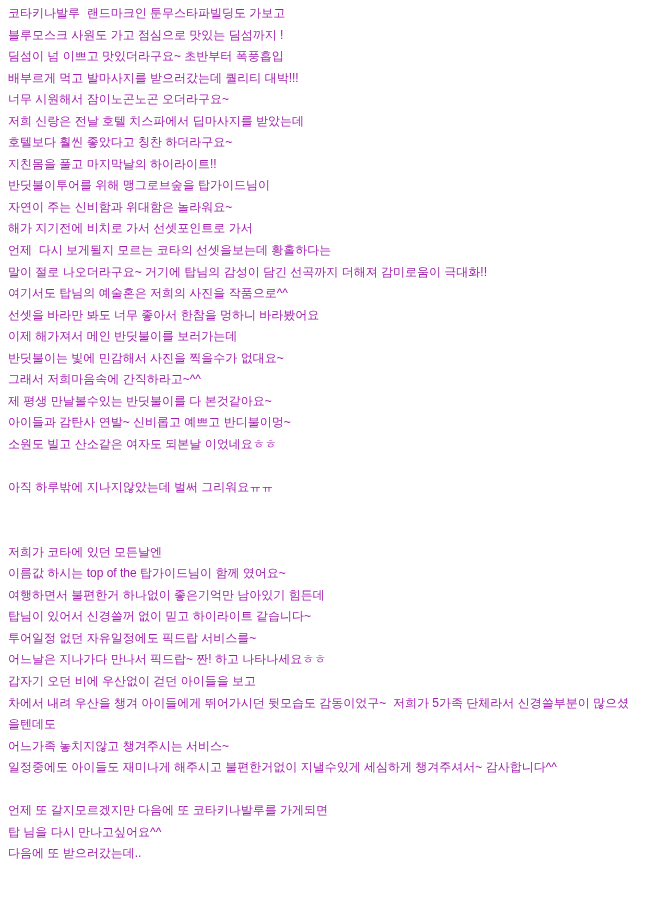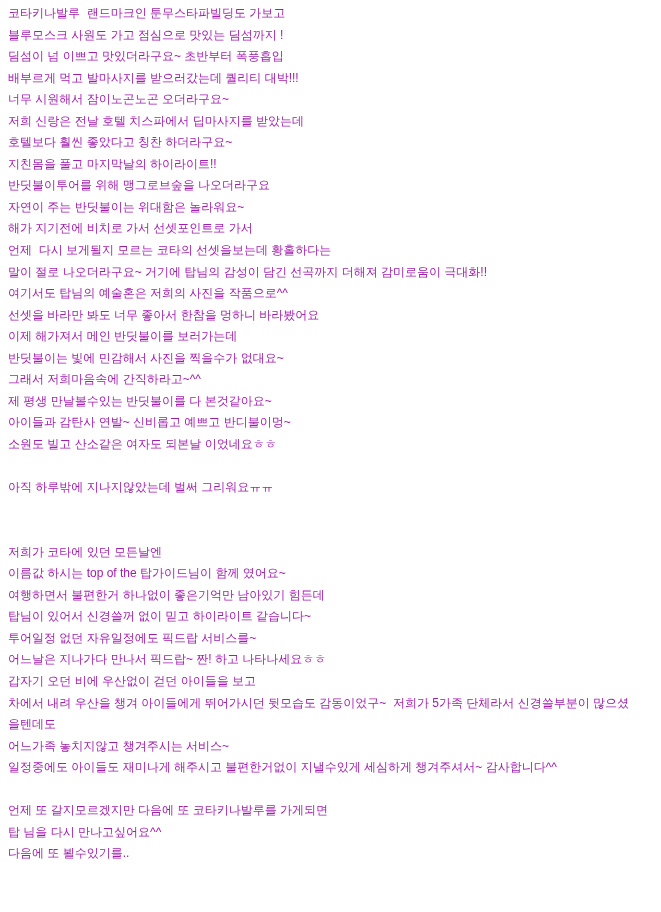--- a/index.html
+++ b/index.html
@@ -35,22 +35,22 @@
 <main class="review-text">
     <div class="paragraph" style="margin-bottom: 21.55px;">
       <div class="line">코타키나발루  랜드마크인 툰무스타파빌딩도 가보고</div>
       <div class="line">블루모스크 사원도 가고 점심으로 맛있는 딤섬까지 !</div>
       <div class="line">딤섬이 넘 이쁘고 맛있더라구요~ 초반부터 폭풍흡입</div>
       <div class="line">배부르게 먹고 발마사지를 받으러갔는데 퀄리티 대박!!!</div>
       <div class="line">너무 시원해서 잠이노곤노곤 오더라구요~</div>
       <div class="line">저희 신랑은 전날 호텔 치스파에서 딥마사지를 받았는데</div>
       <div class="line">호텔보다 훨씬 좋았다고 칭찬 하더라구요~</div>
       <div class="line">지친몸을 풀고 마지막날의 하이라이트!!</div>
-      <div class="line">반딧불이투어를 위해 맹그로브숲을 나오더라구요</div>
-      <div class="line">자연이 주는 반딧불이는 위대함은 놀라워요~</div>
+      <div class="line">반딧불이투어를 위해 맹그로브숲을 탑가이드님이</div>
+      <div class="line">자연이 주는 신비함과 위대함은 놀라워요~</div>
       <div class="line">해가 지기전에 비치로 가서 선셋포인트로 가서</div>
       <div class="line">언제  다시 보게될지 모르는 코타의 선셋을보는데 황홀하다는</div>
       <div class="line">말이 절로 나오더라구요~ 거기에 탑님의 감성이 담긴 선곡까지 더해져 감미로움이 극대화!!</div>
       <div class="line">여기서도 탑님의 예술혼은 저희의 사진을 작품으로^^</div>
       <div class="line">선셋을 바라만 봐도 너무 좋아서 한참을 멍하니 바라봤어요</div>
       <div class="line">이제 해가져서 메인 반딧불이를 보러가는데</div>
       <div class="line">반딧불이는 빛에 민감해서 사진을 찍을수가 없대요~</div>
       <div class="line">그래서 저희마음속에 간직하라고~^^</div>
       <div class="line">제 평생 만날볼수있는 반딧불이를 다 본것같아요~</div>
       <div class="line">아이들과 감탄사 연발~ 신비롭고 예쁘고 반디불이멍~</div>
@@ -68,15 +68,15 @@
       <div class="line">어느날은 지나가다 만나서 픽드랍~ 짠! 하고 나타나세요ㅎㅎ</div>
       <div class="line">갑자기 오던 비에 우산없이 걷던 아이들을 보고</div>
       <div class="line">차에서 내려 우산을 챙겨 아이들에게 뛰어가시던 뒷모습도 감동이었구~  저희가 5가족 단체라서 신경쓸부분이 많으셨</div>
       <div class="line">을텐데도</div>
       <div class="line">어느가족 놓치지않고 챙겨주시는 서비스~</div>
       <div class="line">일정중에도 아이들도 재미나게 해주시고 불편한거없이 지낼수있게 세심하게 챙겨주셔서~ 감사합니다^^</div>
     </div>
     <div class="paragraph" style="margin-bottom: 16px;">
       <div class="line">언제 또 갈지모르겠지만 다음에 또 코타키나발루를 가게되면</div>
       <div class="line">탑 님을 다시 만나고싶어요^^</div>
-      <div class="line">다음에 또 뵐수있기를..</div>
+      <div class="line">다음에 또 받으러갔는데..</div>
     </div>
   </main>
 
 </body></html>

